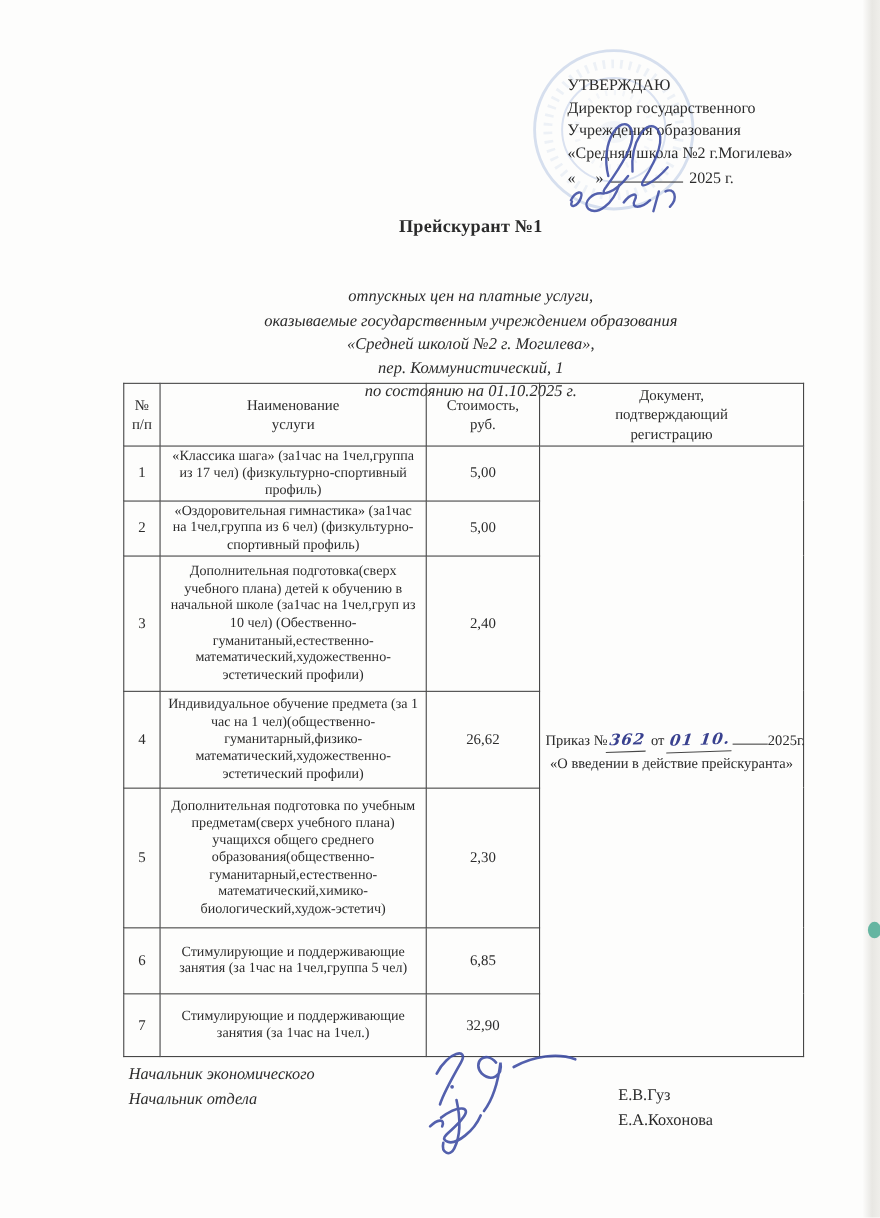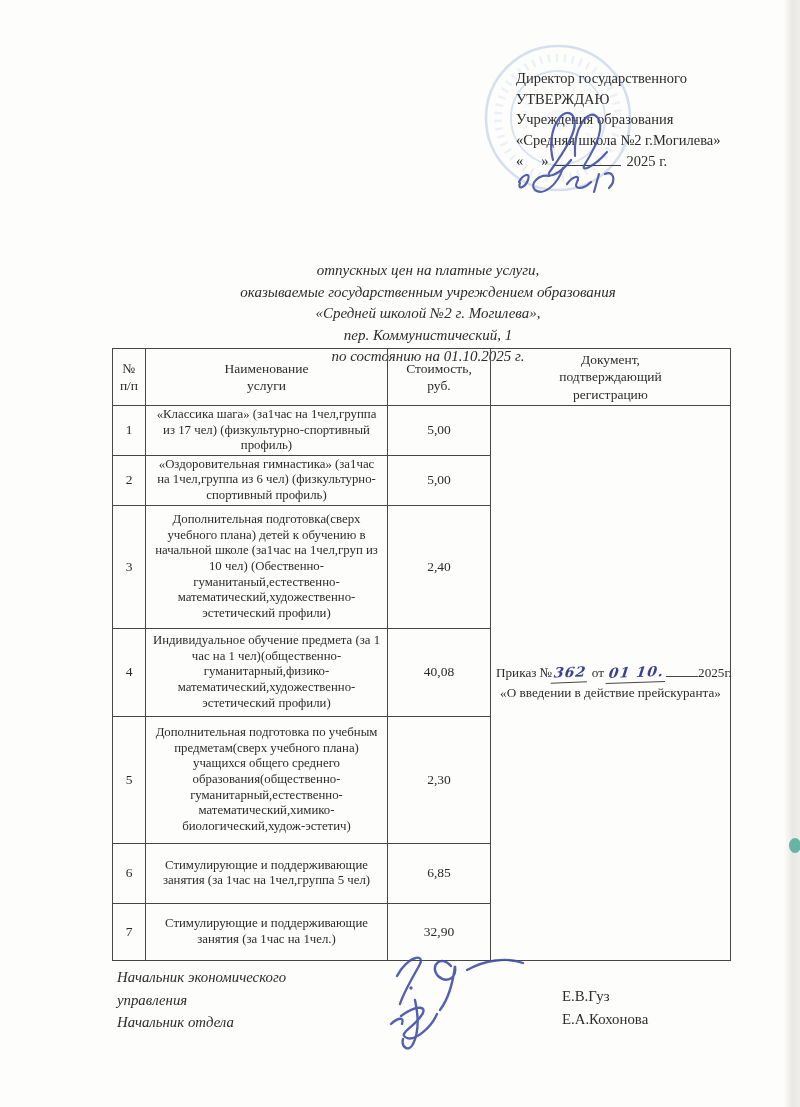--- a/index.html
+++ b/index.html
@@ -70,39 +70,40 @@
 
   <svg class="stamp" viewBox="0 0 160 160">
     <circle cx="78" cy="78" r="72" fill="none" stroke="#6f8fc9" stroke-width="2.6" opacity="0.5"></circle>
     <circle cx="78" cy="78" r="47" fill="none" stroke="#6f8fc9" stroke-width="1.8" opacity="0.45"></circle>
     <circle cx="78" cy="78" r="60" fill="none" stroke="#6f8fc9" stroke-width="8" stroke-dasharray="2.5 5.5" opacity="0.2"></circle>
     <circle cx="78" cy="78" r="34" fill="none" stroke="#6f8fc9" stroke-width="5" stroke-dasharray="2 6" opacity="0.14"></circle>
     <ellipse cx="78" cy="80" rx="14" ry="10" fill="#6f8fc9" opacity="0.12"></ellipse>
   </svg>
 
   <div class="approval">
+    <div class="ln">УТВЕРЖДАЮ</div>
     <div class="ln">Директор государственного</div>
-    <div class="ln">УТВЕРЖДАЮ</div>
     <div class="ln">Учреждения образования</div>
     <div class="ln">«Средняя школа №2 г.Могилева»</div>
     <div class="date-line"><span>«</span><span style="display:inline-block;width:18px;"></span><span>»</span><span class="date-underline"></span><span>2025 г.</span></div>
   </div>
 
   <svg class="top-signature" viewBox="0 0 160 110">
     <g fill="none" stroke="#4150a5" stroke-width="2.2" stroke-linecap="round" opacity="0.9">
       <path d="M 48 62 C 40 30 60 6 68 18 C 76 30 56 58 46 72 C 38 82 54 78 66 62"></path>
       <path d="M 70 58 C 68 30 84 8 93 20 C 100 30 90 50 80 66 C 74 76 90 68 102 54"></path>
       <path d="M 58 70 C 52 88 38 98 30 92 C 24 86 34 76 44 78"></path>
       <path d="M 14 84 C 18 76 26 74 23 82 C 20 90 12 92 15 85"></path>
       <path d="M 62 86 C 68 78 76 76 72 84 C 68 92 78 92 86 84"></path>
       <path d="M 94 76 L 89 94"></path>
       <path d="M 100 76 C 108 72 112 82 104 90"></path>
     </g>
   </svg>
 
+  <div class="title">Прейскурант №1</div>
 
   <div class="subtitle">
     <div>отпускных цен на платные  услуги,</div>
     <div>оказываемые государственным учреждением образования</div>
     <div>«Средней школой №2 г. Могилева»,</div>
     <div>пер. Коммунистический, 1</div>
     <div>по состоянию на  01.10.2025 г.</div>
   </div>
 
   <table class="price">
@@ -139,21 +140,21 @@
       <td class="c-price">5,00</td>
     </tr>
     <tr style="height:123px">
       <td class="c-num">3</td>
       <td class="c-name">Дополнительная подготовка(сверх учебного плана) детей к обучению в начальной школе (за1час на 1чел,груп из 10 чел) (Обественно-гуманитаный,естественно-математический,художественно-эстетический профили)</td>
       <td class="c-price">2,40</td>
     </tr>
     <tr style="height:88px">
       <td class="c-num">4</td>
       <td class="c-name">Индивидуальное обучение предмета (за 1 час на 1 чел)(общественно-гуманитарный,физико-математический,художественно-эстетический профили)</td>
-      <td class="c-price">40,08</td>
+      <td class="c-price">26,62</td>
     </tr>
     <tr style="height:127px">
       <td class="c-num">5</td>
       <td class="c-name">Дополнительная подготовка по учебным предметам(сверх учебного плана) учащихся общего среднего образования(общественно-гуманитарный,естественно-математический,химико-биологический,худож-эстетич)</td>
       <td class="c-price">2,30</td>
     </tr>
     <tr style="height:60px">
       <td class="c-num">6</td>
       <td class="c-name">Стимулирующие и поддерживающие занятия (за 1час на 1чел,группа 5 чел)</td>
       <td class="c-price">6,85</td>
@@ -161,21 +162,20 @@
     <tr style="height:57px">
       <td class="c-num">7</td>
       <td class="c-name">Стимулирующие и поддерживающие занятия (за 1час на 1чел.)</td>
       <td class="c-price">32,90</td>
     </tr>
   </tbody>
     </table>
 
   <div class="footer-left">
     <div>Начальник экономического</div>
-    <div>управления</div>
     <div>Начальник отдела</div>
   </div>
   <div class="footer-right">
     <div>Е.В.Гуз</div>
     <div>Е.А.Кохонова</div>
   </div>
 
   <svg class="bottom-signature" viewBox="0 0 190 115">
     <g fill="none" stroke="#4150a5" stroke-width="2.4" stroke-linecap="round" opacity="0.9">
       <path d="M 42 34 C 52 14 72 10 64 24 C 56 38 48 52 45 62"></path>

